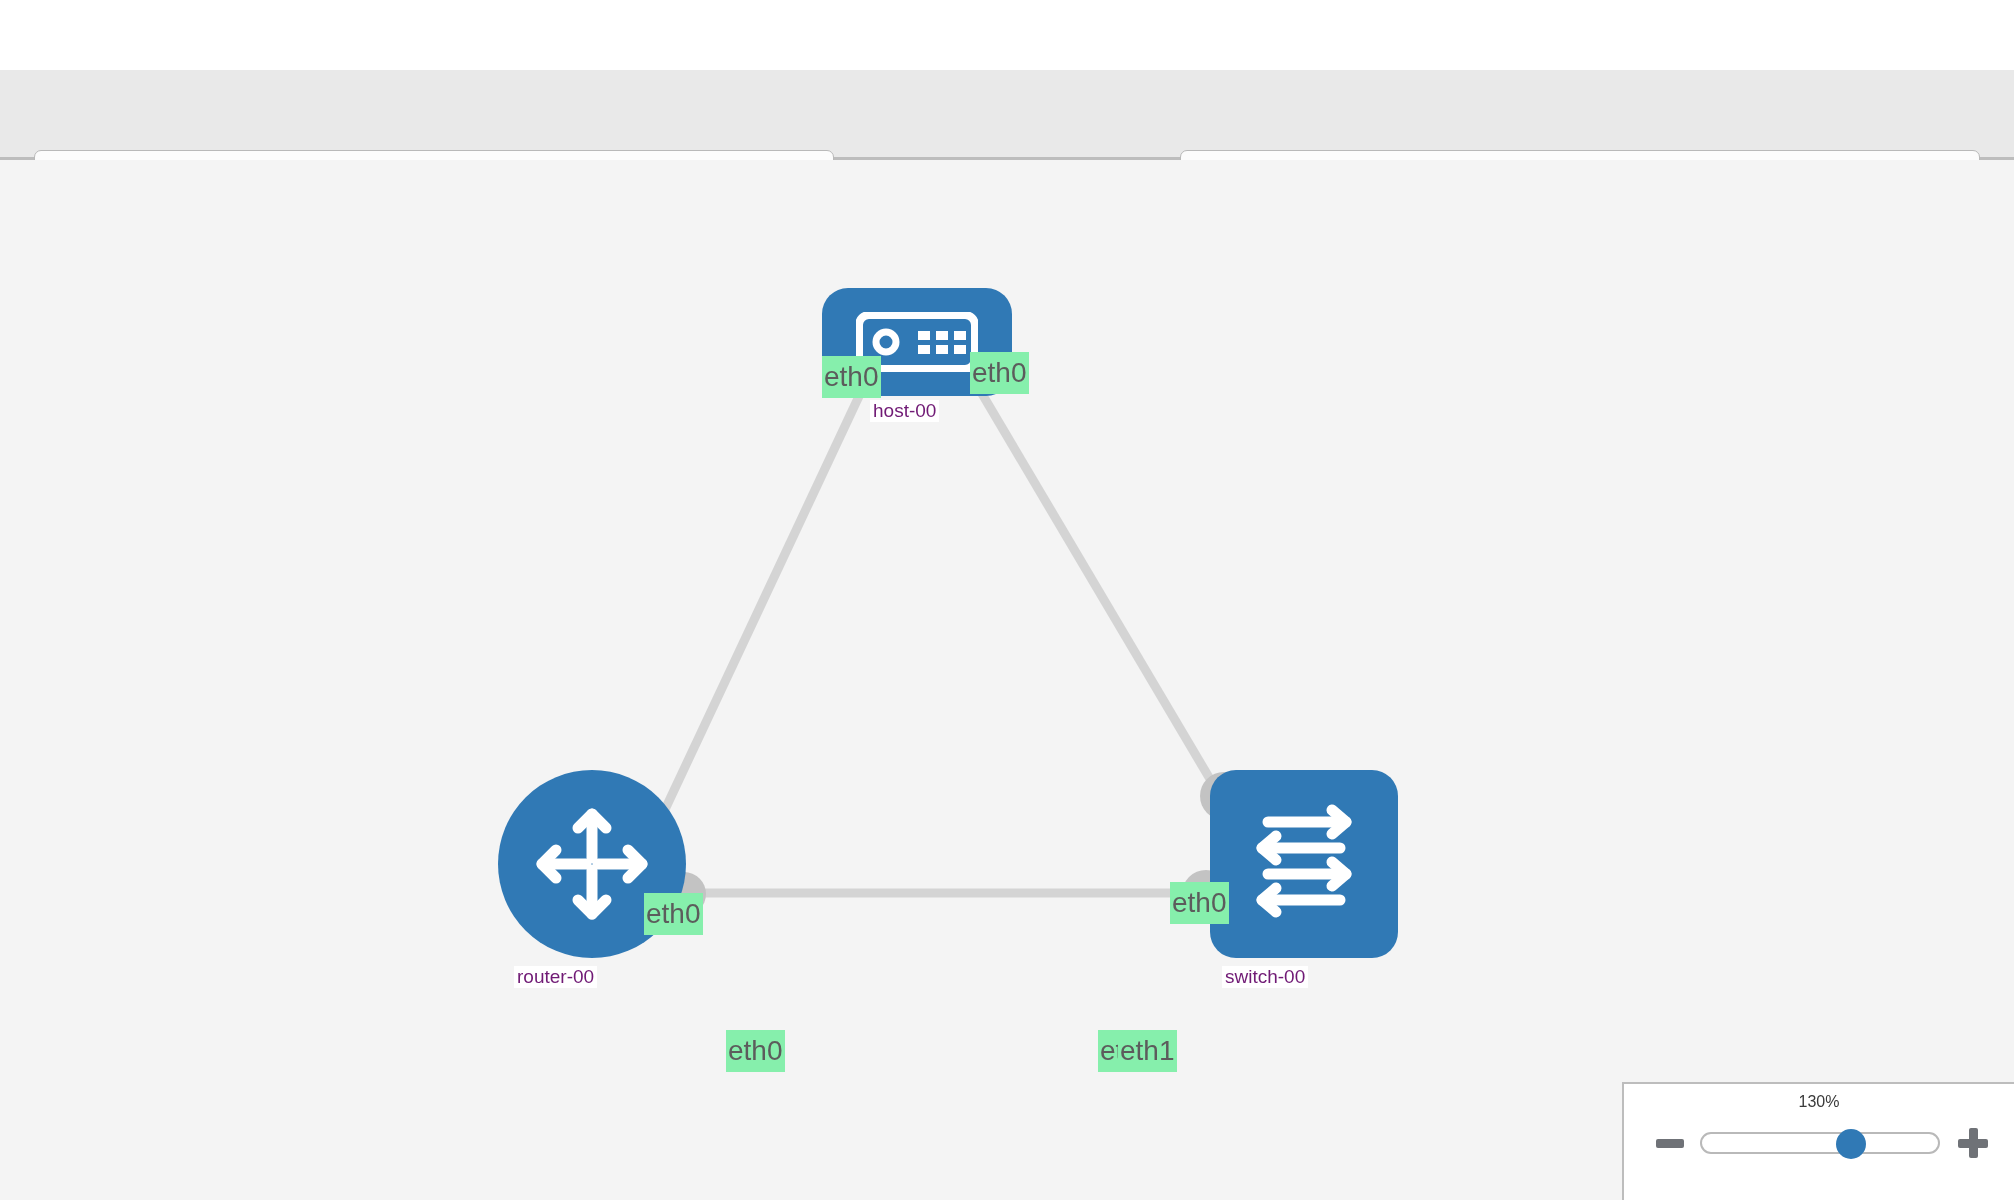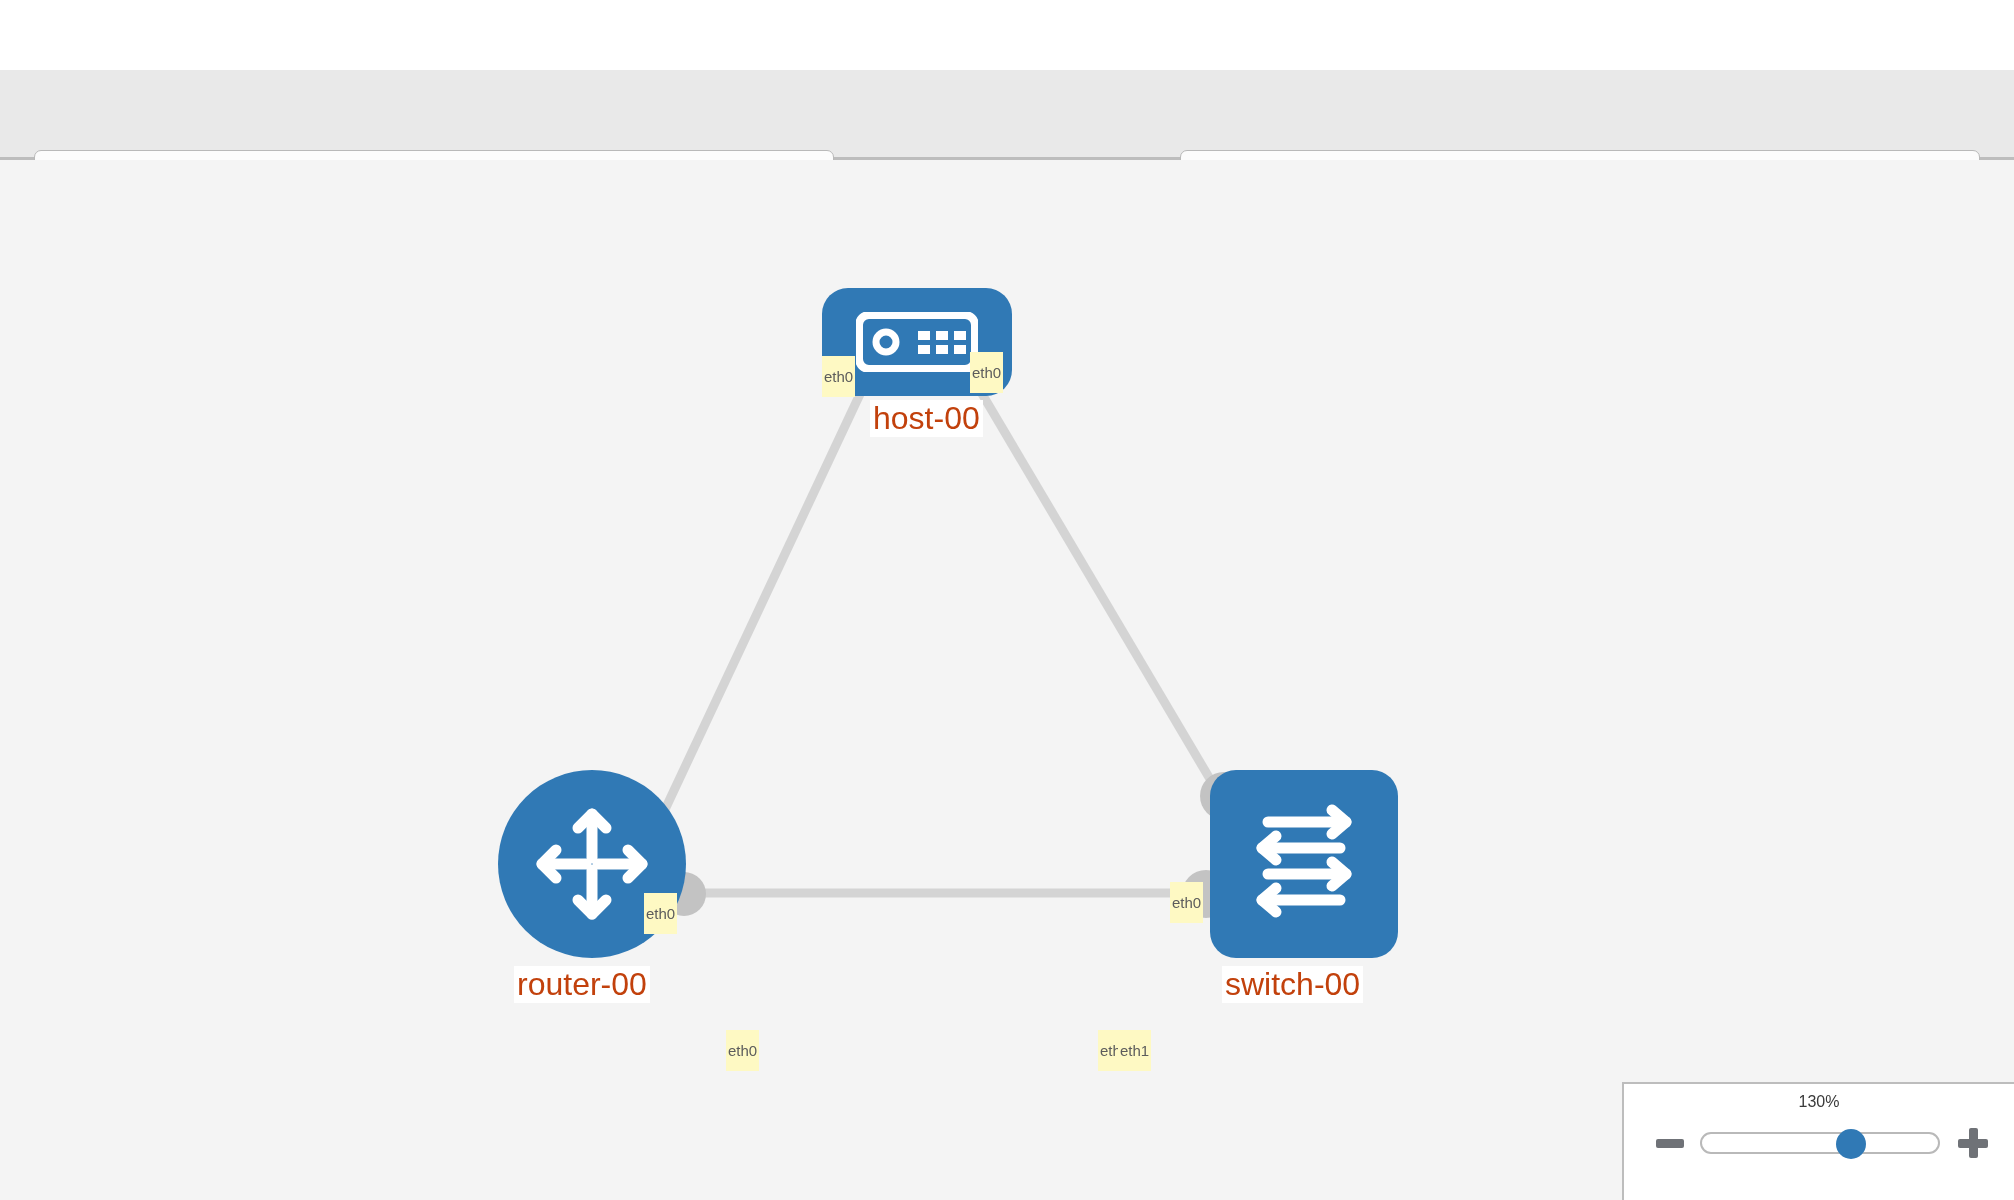--- a/index.html
+++ b/index.html
@@ -64,26 +64,26 @@
     position: absolute; left: 0; top: 160px; width: 2014px; height: 1040px;
     background: #f4f4f4; overflow: hidden;
   }
   .links { position: absolute; left: 0; top: 0; width: 2014px; height: 1040px; }
 
   .node { position: absolute; }
   .node-shape {
     position: absolute; background: #3079b5; cursor: pointer;
   }
   .node-label {
-    position: absolute; font-size: 32px; color: #c2410c;
+    position: absolute; font-size: 19px; color: #701a75;
     background: #ffffff; white-space: nowrap; padding: 0 3px;
   }
   .iface-label {
-    position: absolute; font-size: 15px; color: #5c5c5c;
-    background: #fef9c3; white-space: nowrap; padding: 12px 2px;
+    position: absolute; font-size: 28px; color: #5c5c5c;
+    background: #86efac; white-space: nowrap; padding: 5px 2px;
   }
   .connector {
     position: absolute; background: #c3c3c3; border-radius: 50%;
   }
 
   
   #node-host .node-shape {
     left: 0; top: 0; width: 190px; height: 108px; border-radius: 26px;
   }
   

